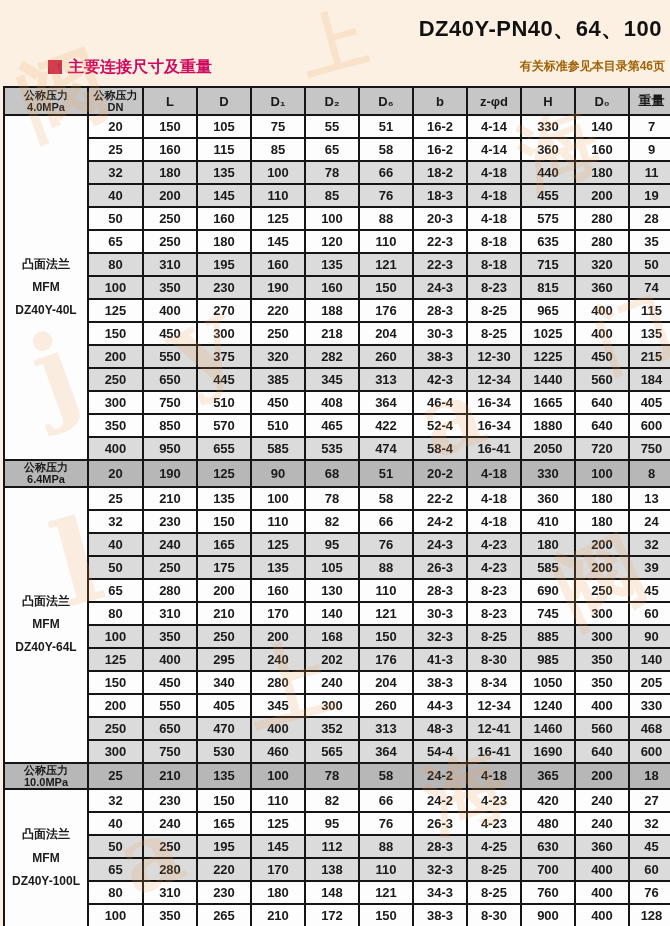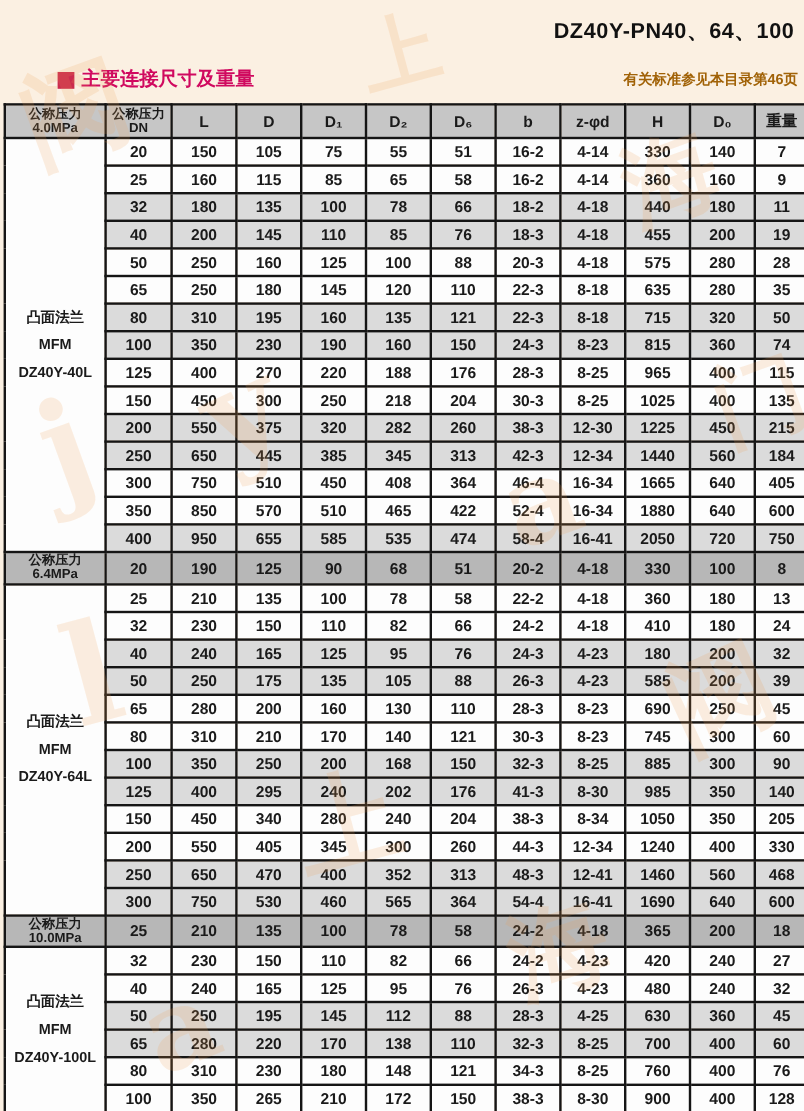--- a/index.html
+++ b/index.html
@@ -5,21 +5,21 @@
   html,body{margin:0;padding:0;}
   body{
     width:670px;height:926px;
     background:#fbf0e2;
     font-family:"Liberation Sans","DejaVu Sans",sans-serif;
     position:relative;overflow:hidden;
     color:#141414;
   }
   .model-title{
     position:absolute;top:14px;right:8px;
-    font-size:18px;font-weight:bold;letter-spacing:.5px;
+    font-size:22px;font-weight:bold;letter-spacing:.5px;
     color:#111;
   }
   .section-head{
     position:absolute;top:58px;left:4px;right:5px;
     display:flex;justify-content:space-between;align-items:flex-end;margin-left:44px;
   }
   .section-title{
     font-size:16px;font-weight:bold;color:#d0095f;
     display:flex;align-items:center;line-height:1;
   }

